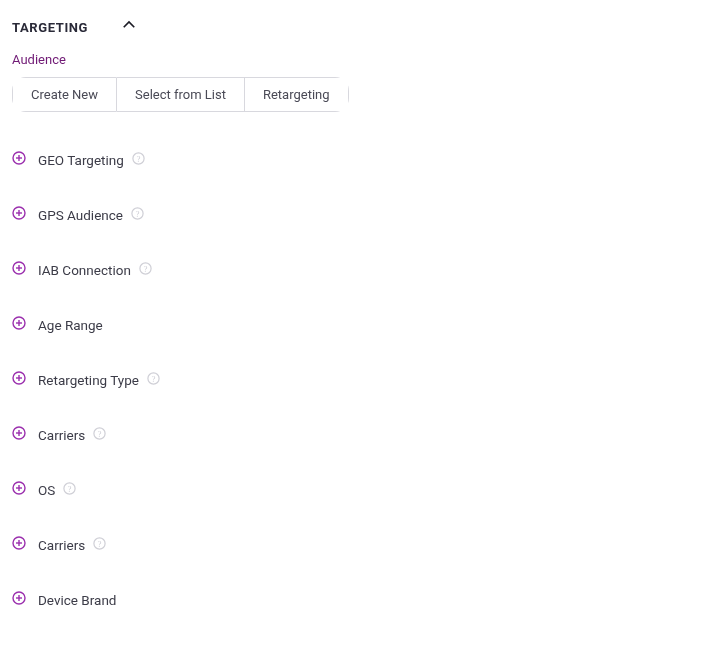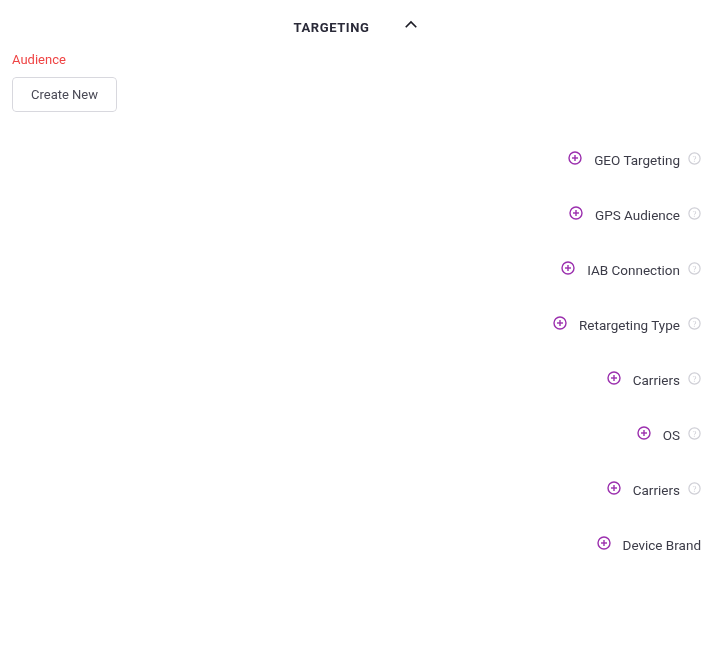--- a/index.html
+++ b/index.html
@@ -9,47 +9,47 @@
     }
     body {
       font-family: -apple-system, BlinkMacSystemFont, "Segoe UI", Roboto, Helvetica, Arial, sans-serif;
       background: #ffffff;
       color: #2d2d3a;
       width: 713px;
       padding: 12px;
     }
     .panel-header {
       display: flex;
-      justify-content: center;
+      justify-content: flex-start;
       align-items: center;
       padding: 4px 0 14px 0;
       gap: 32px;
     }
     .panel-title {
       font-size: 13px;
       font-weight: 700;
       letter-spacing: 0.6px;
       color: #2a2a38;
       text-transform: uppercase;
     }
     .chevron-up {
       width: 18px;
       height: 18px;
       stroke: #1b1b25;
       stroke-width: 2.2;
       fill: none;
     }
     .audience-label {
       font-size: 13px;
-      color: #ef4444;
+      color: #701a75;
       margin-bottom: 10px;
     }
     .button-group {
       display: inline-flex;
-      border-radius: 4px;
+      border-radius: 14px;
       overflow: hidden;
       margin-bottom: 20px;
     }
     .button-group button {
       background: #ffffff;
       border: 1px solid #d8d8de;
       padding: 9px 18px;
       font-size: 13px;
       color: #4a4a56;
       cursor: pointer;
@@ -68,21 +68,20 @@
     }
     .options-list {
       display: flex;
       flex-direction: column;
     }
     .option-row {
       display: flex;
       align-items: center;
       padding: 18px 0;
       cursor: pointer;
-      justify-content: flex-end;
     }
     .plus-icon {
       width: 14px;
       height: 14px;
       flex-shrink: 0;
       margin-right: 12px;
     }
     .plus-icon circle {
       fill: none;
       stroke: #9b2fae;
@@ -126,20 +125,22 @@
     <svg class="chevron-up" viewBox="0 0 24 24">
       <polyline points="5 15 12 8 19 15"></polyline>
     </svg>
   </span>
 </div>
 
 <div class="audience-label">Audience</div>
 
 <div class="button-group">
   <button>Create New</button>
+  <button>Select from List</button>
+  <button>Retargeting</button>
 </div>
 
 <div class="options-list" id="options-list">
     <div class="option-row">
       <span><svg class="plus-icon" viewBox="0 0 14 14">
           <circle cx="7" cy="7" r="6"></circle>
           <line x1="7" y1="4" x2="7" y2="10"></line>
           <line x1="4" y1="7" x2="10" y2="7"></line>
         </svg></span>
       <span class="option-label">GEO Targeting</span>
@@ -171,20 +172,28 @@
           <circle class="ring" cx="6.5" cy="6.5" r="5.6"></circle>
           <text x="6.5" y="7">?</text>
         </svg></span>
     </div>
     <div class="option-row">
       <span><svg class="plus-icon" viewBox="0 0 14 14">
           <circle cx="7" cy="7" r="6"></circle>
           <line x1="7" y1="4" x2="7" y2="10"></line>
           <line x1="4" y1="7" x2="10" y2="7"></line>
         </svg></span>
+      <span class="option-label">Age Range</span>
+    </div>
+    <div class="option-row">
+      <span><svg class="plus-icon" viewBox="0 0 14 14">
+          <circle cx="7" cy="7" r="6"></circle>
+          <line x1="7" y1="4" x2="7" y2="10"></line>
+          <line x1="4" y1="7" x2="10" y2="7"></line>
+        </svg></span>
       <span class="option-label">Retargeting Type</span>
       <span><svg class="help-icon" viewBox="0 0 13 13">
           <circle class="ring" cx="6.5" cy="6.5" r="5.6"></circle>
           <text x="6.5" y="7">?</text>
         </svg></span>
     </div>
     <div class="option-row">
       <span><svg class="plus-icon" viewBox="0 0 14 14">
           <circle cx="7" cy="7" r="6"></circle>
           <line x1="7" y1="4" x2="7" y2="10"></line>

